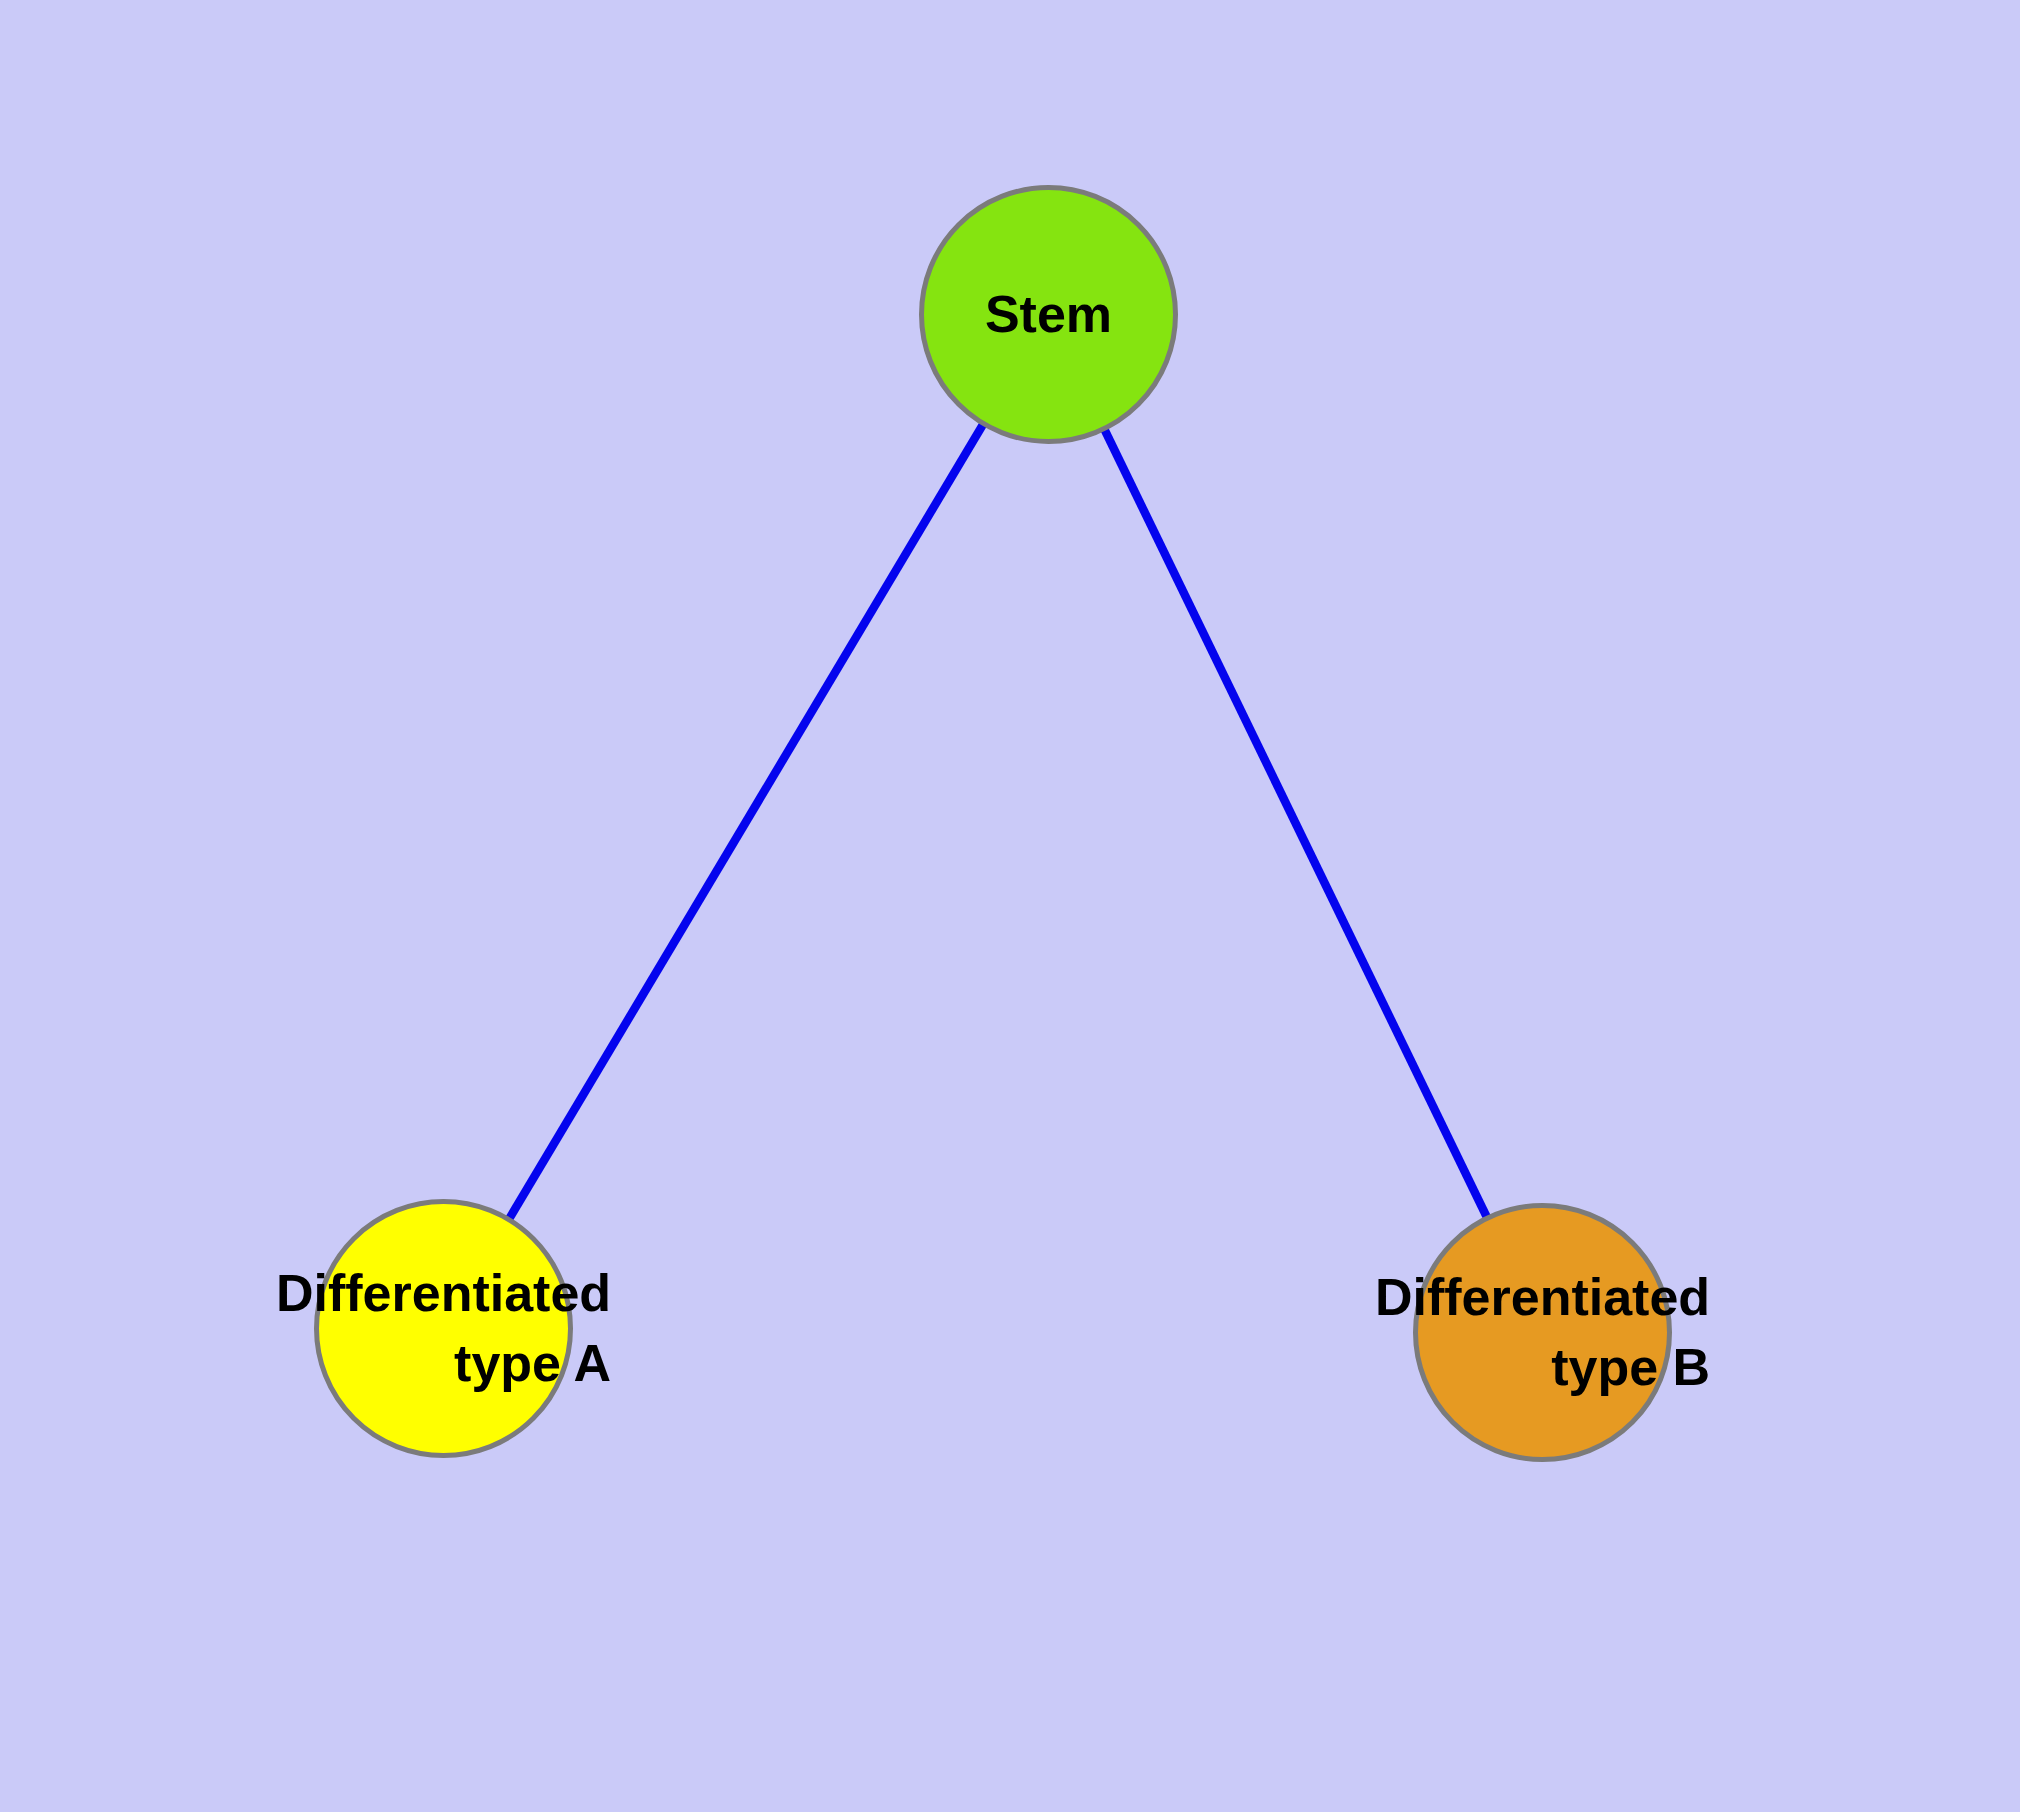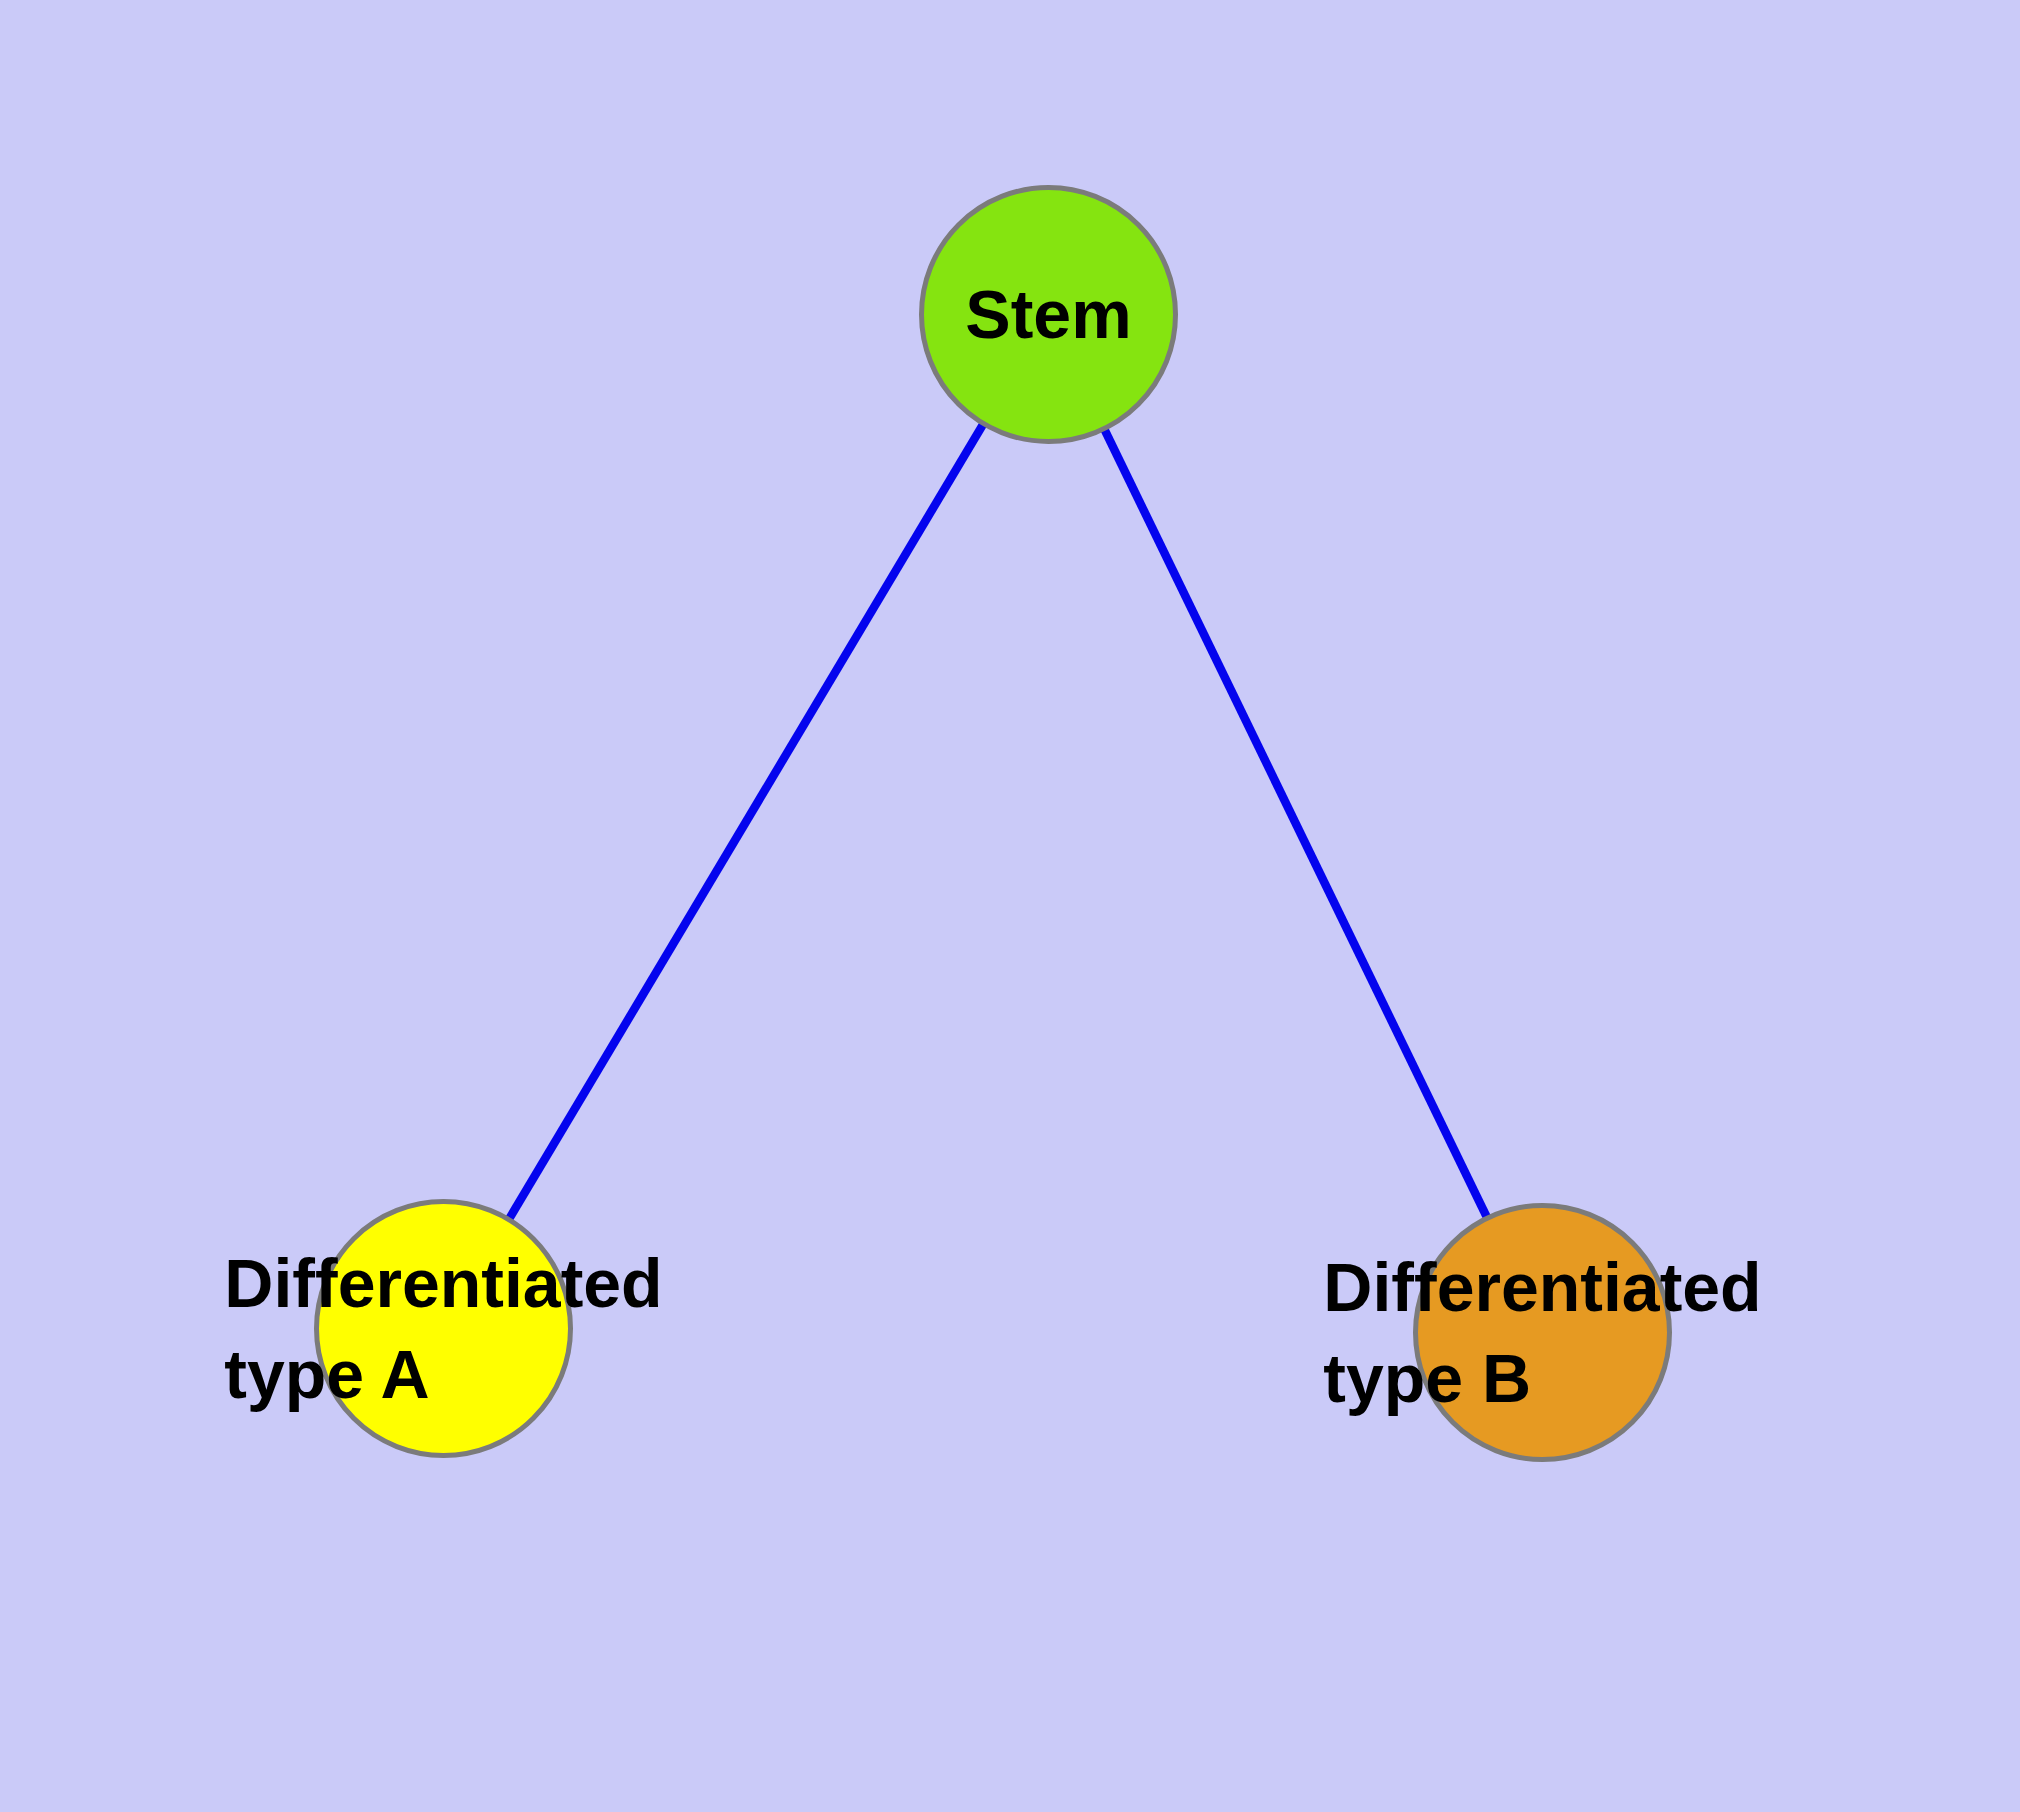--- a/index.html
+++ b/index.html
@@ -26,23 +26,23 @@
     position: absolute;
     border-radius: 50%;
     box-sizing: border-box;
     display: flex;
     align-items: center;
     justify-content: center;
     overflow: visible;
   }
   .node-label {
     white-space: pre;
-    text-align: left;
+    text-align: right;
     font-weight: bold;
-    font-size: 68px;
+    font-size: 52px;
     line-height: 1.33;
     color: #000000;
     pointer-events: none;
   }
 </style>
 </head>
 <body style="background: rgb(202, 202, 248);">
 
 <div class="canvas">
 

